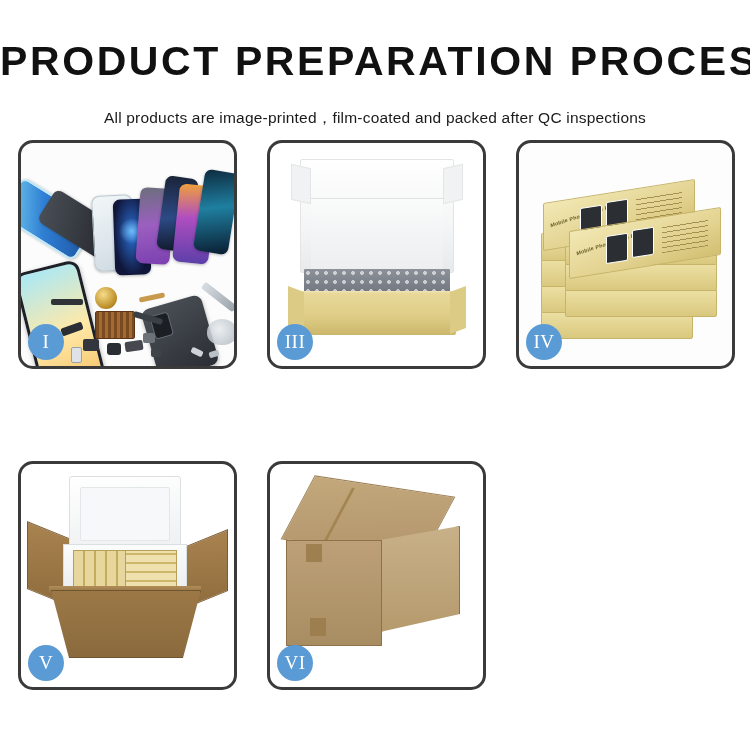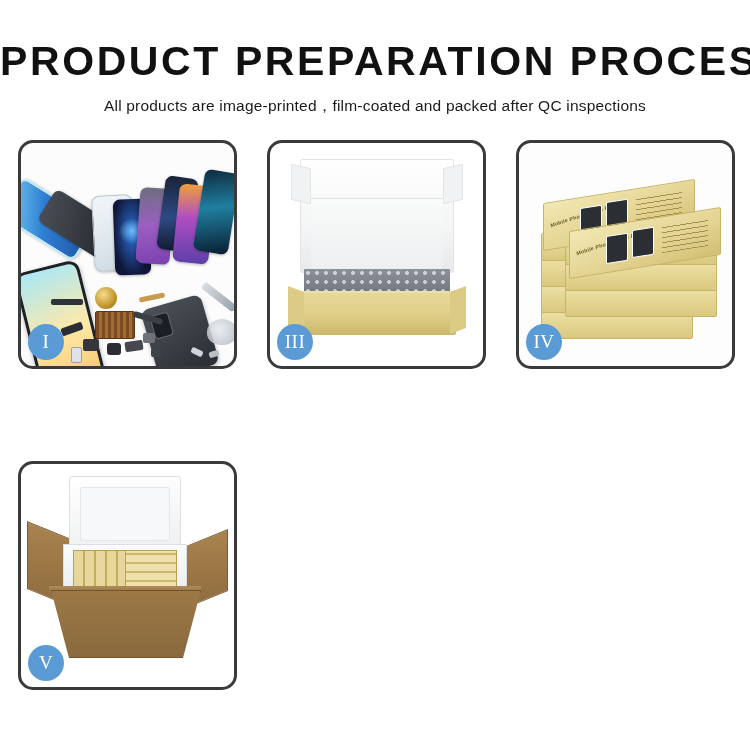--- a/index.html
+++ b/index.html
@@ -10,21 +10,21 @@
   }
   .page{width:750px;height:750px;position:relative;}
 
   
   .header{text-align:center;padding-top:40px;}
   .title{
     font-size:41px;font-weight:700;color:#111;
     letter-spacing:2.6px;line-height:1.05;white-space:nowrap;
   }
   .subtitle{
-    font-size:15.5px;color:#1a1a1a;margin-top:13px;
+    font-size:15.5px;color:#1a1a1a;margin-top:25px;
     letter-spacing:.2px;white-space:nowrap;
   }
 
   
   .grid{
     position:absolute;left:18px;top:140px;
     width:716px;
     display:grid;
     grid-template-columns:repeat(3,219px);
     grid-template-rows:repeat(2,229px);
@@ -428,15 +428,26 @@
         <div class="foamlid"></div>
         <div class="foambox"></div>
         <div class="goldpack"></div>
         <div class="goldpack2"></div>
         <div class="cartonrim"></div>
         <div class="cartonfront"></div>
       </div>
       <div class="badge">V</div>
     </div>
 
+    <div class="panel p6">
+      <div class="stage">
+        <div class="ctop"></div>
+        <div class="cseam"></div>
+        <div class="cside"></div>
+        <div class="cfront"></div>
+        <div class="ctape ctp1"></div>
+        <div class="ctape ctp2"></div>
+      </div>
+      <div class="badge">VI</div>
+    </div>
 
   </div>
 </div>
 
 </body></html>

